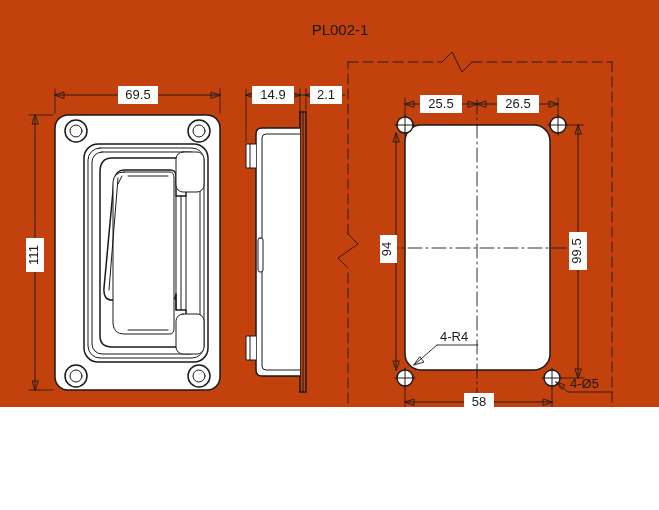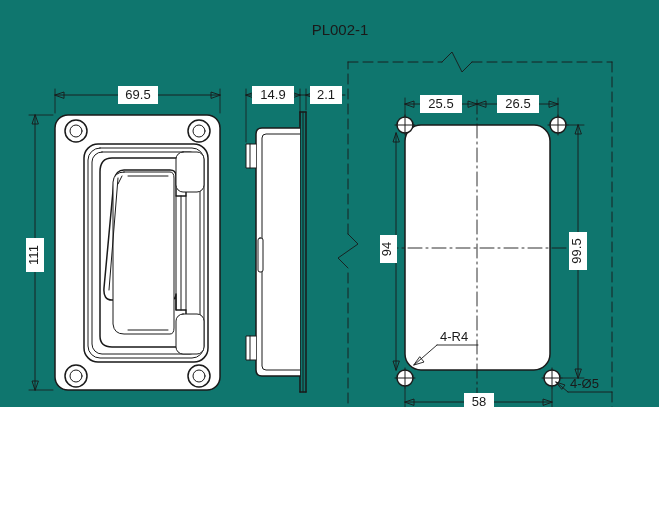--- a/index.html
+++ b/index.html
@@ -4,21 +4,21 @@
 <style>
   html, body {
     margin: 0;
     padding: 0;
     background: #ffffff;
   }
   #sheet {
     position: relative;
     width: 659px;
     height: 407px;
-    background: #0f766e;
+    background: #c2410c;
     font-family: "Liberation Sans", sans-serif;
     overflow: hidden;
   }
   #drawing-svg {
     position: absolute;
     left: 0;
     top: 0;
     width: 659px;
     height: 510px;
   }

